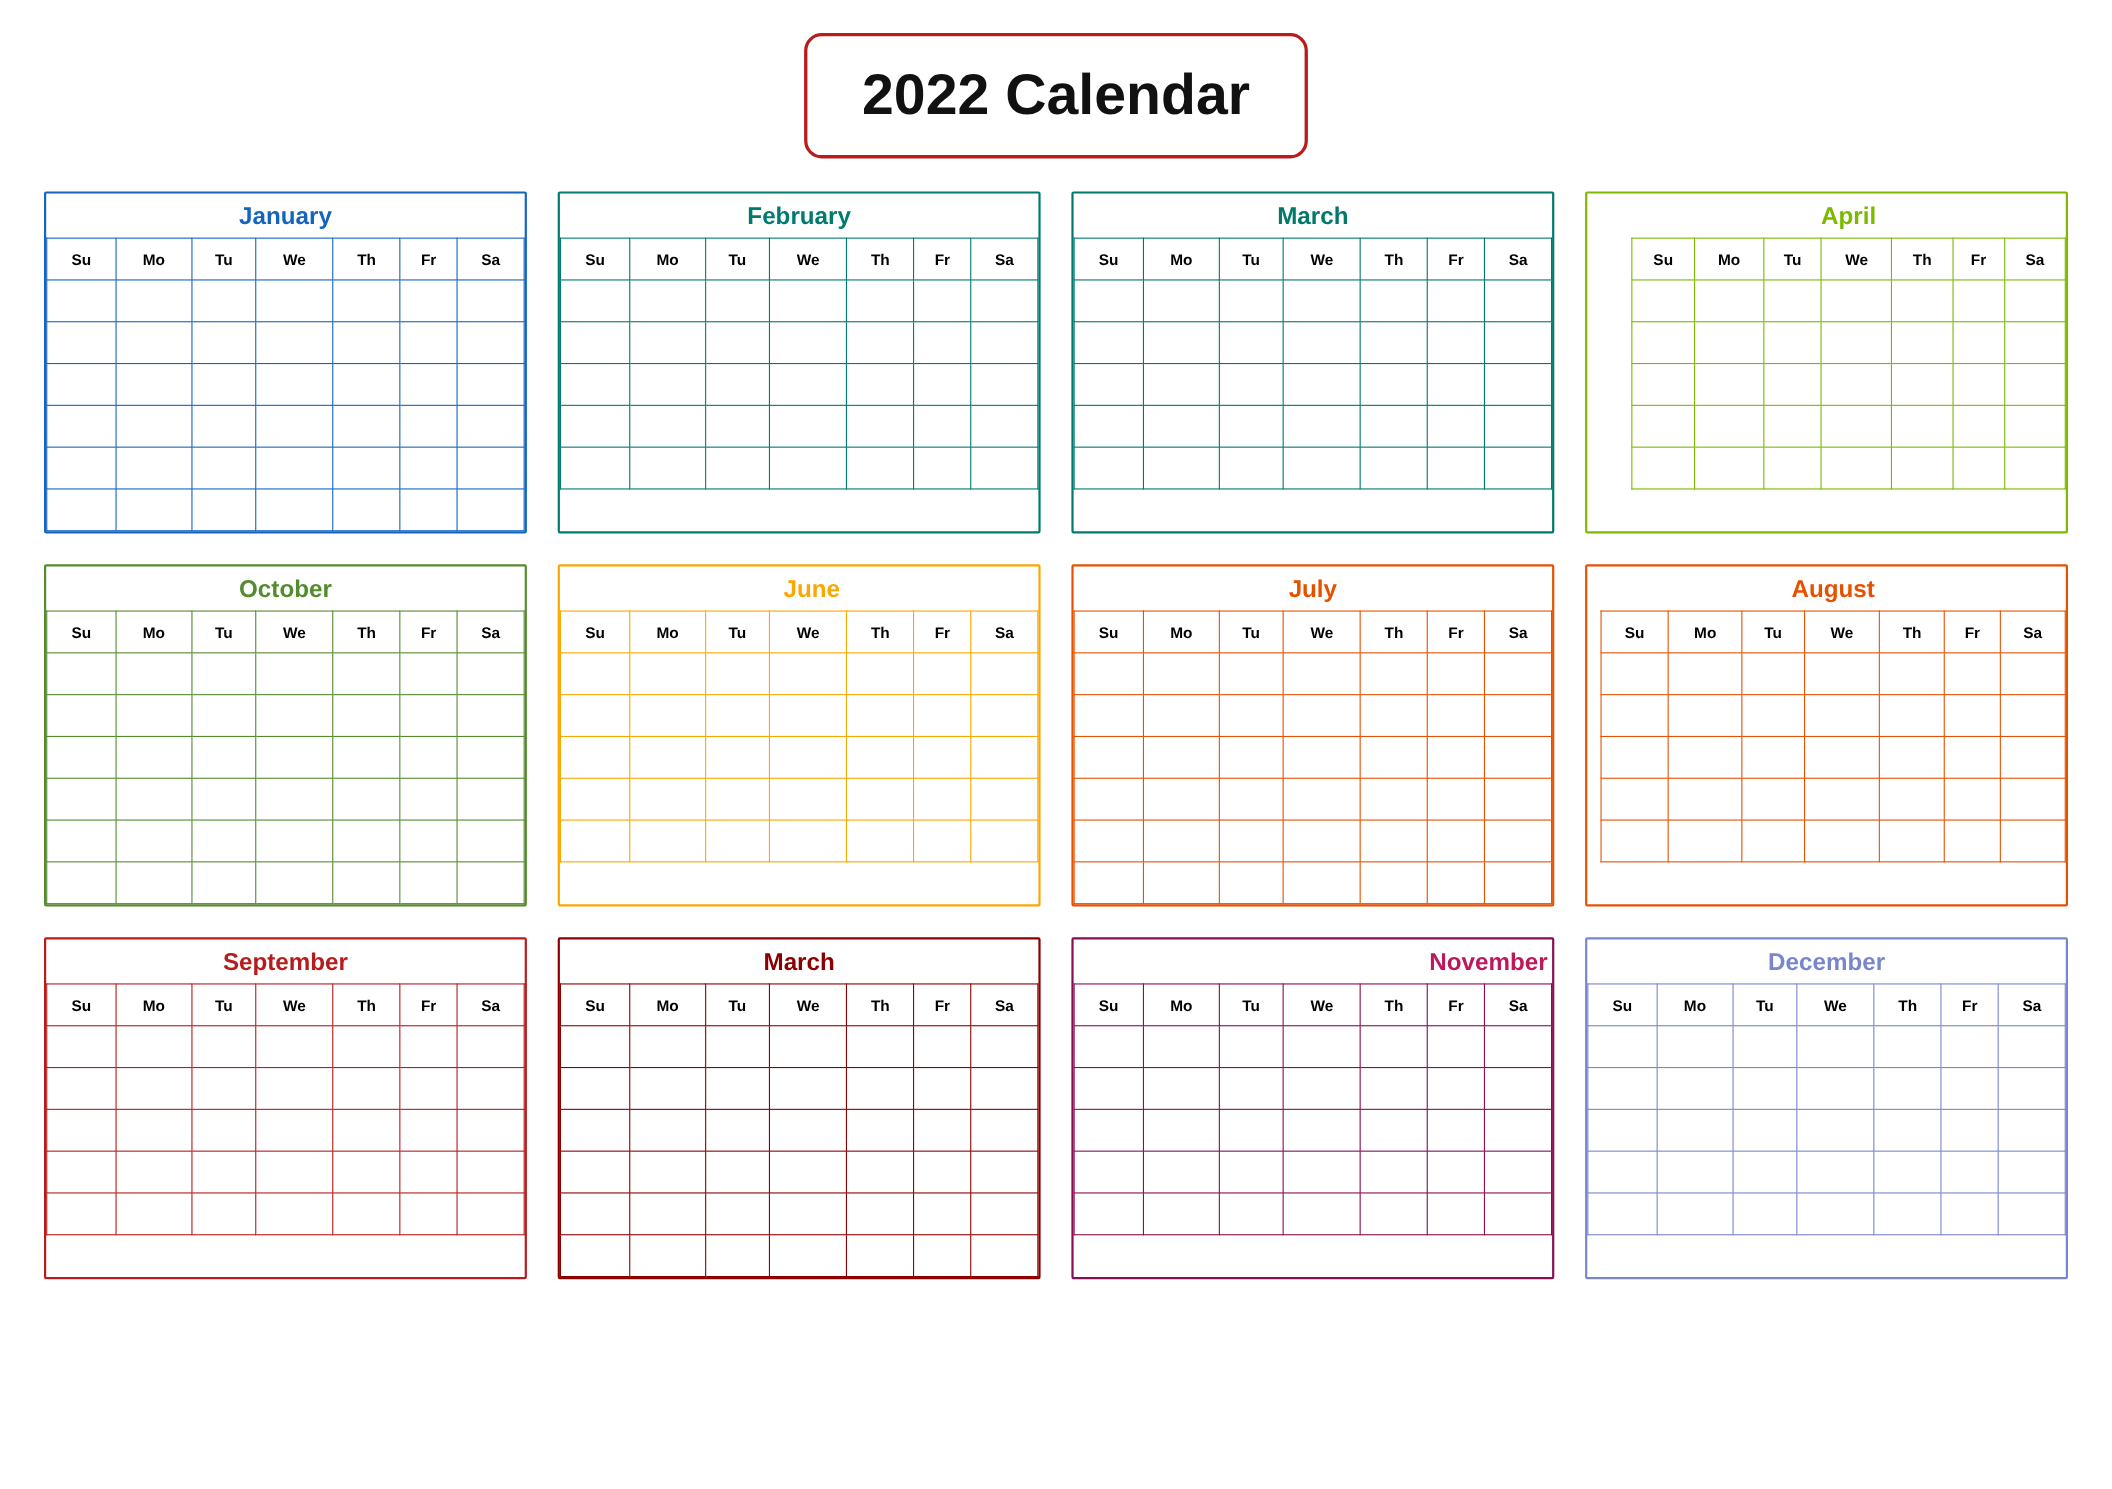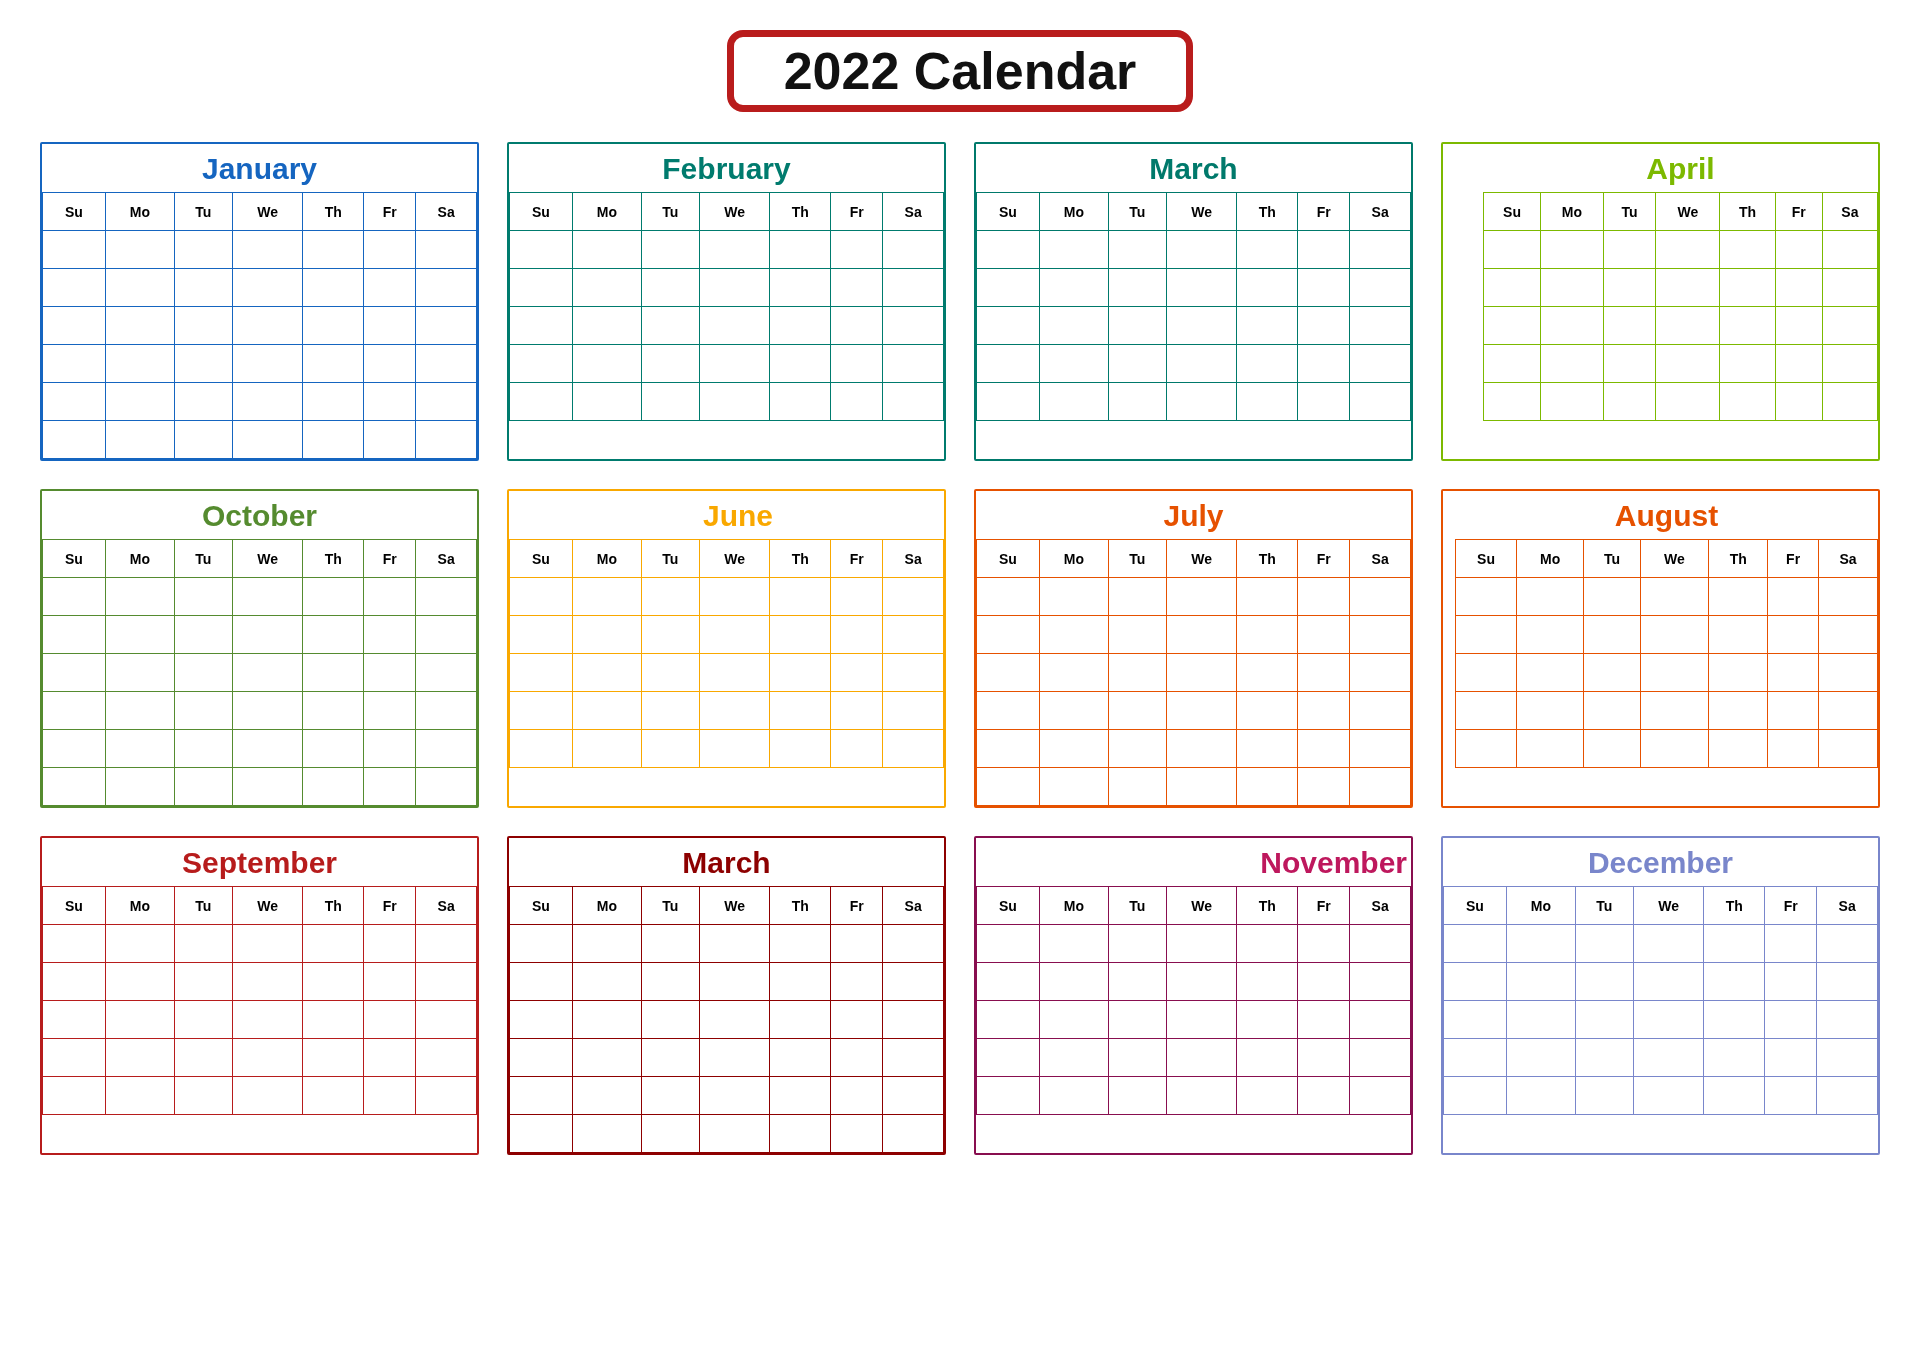--- a/index.html
+++ b/index.html
@@ -10,42 +10,42 @@
       min-height: 1354px;
       display: flex;
       flex-direction: column;
       align-items: center;
       padding: 30px 40px;
     }
     .main-title-wrapper {
       margin-bottom: 30px;
     }
     .main-title {
-      border: 7px solid #b91c1c;
+      border: 3px solid #b91c1c;
       border-radius: 16px;
-      padding: 4px 50px;
+      padding: 24px 50px;
       font-size: 52px;
       font-weight: 900;
       color: #111;
       display: inline-block;
     }
     .calendar-grid {
       display: grid;
       grid-template-columns: repeat(4, 1fr);
       gap: 28px;
       width: 100%;
       max-width: 1840px;
     }
     .month-block {
       border: 2.5px solid;
       border-radius: 2px;
     }
     .month-title {
       text-align: center;
-      font-size: 30px;
+      font-size: 22px;
       font-weight: 800;
       padding: 8px 4px 6px;
       color: #111;
     }
     .cal-table {
       width: 100%;
       border-collapse: collapse;
     }
     .cal-table th, .cal-table td {
       border: 1.5px solid;

